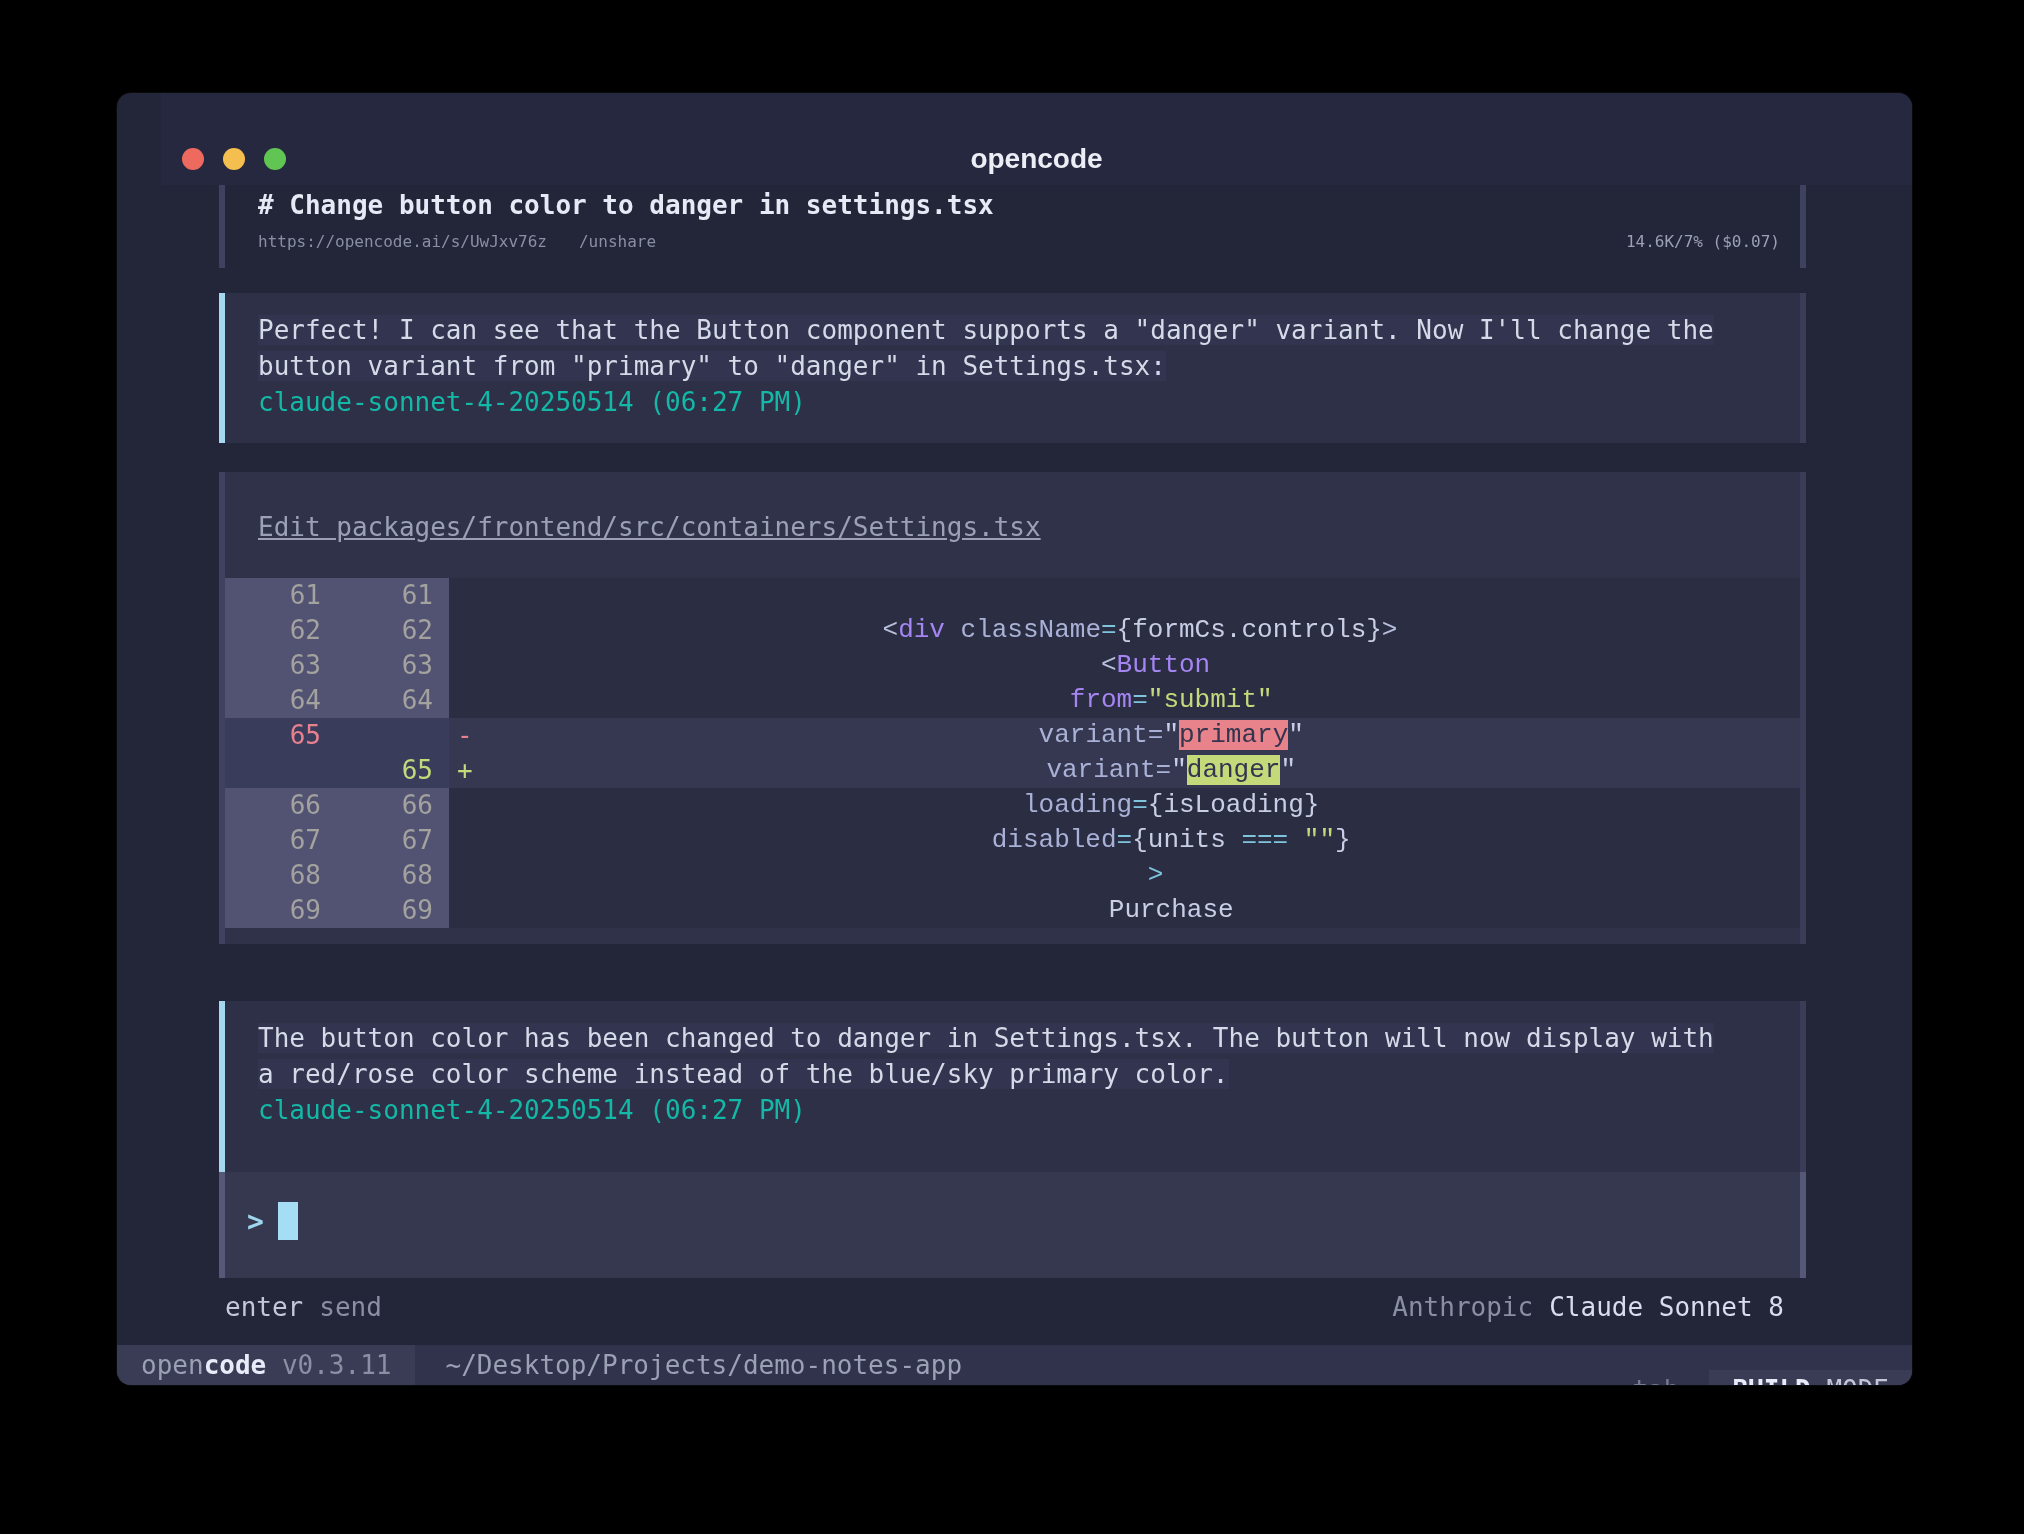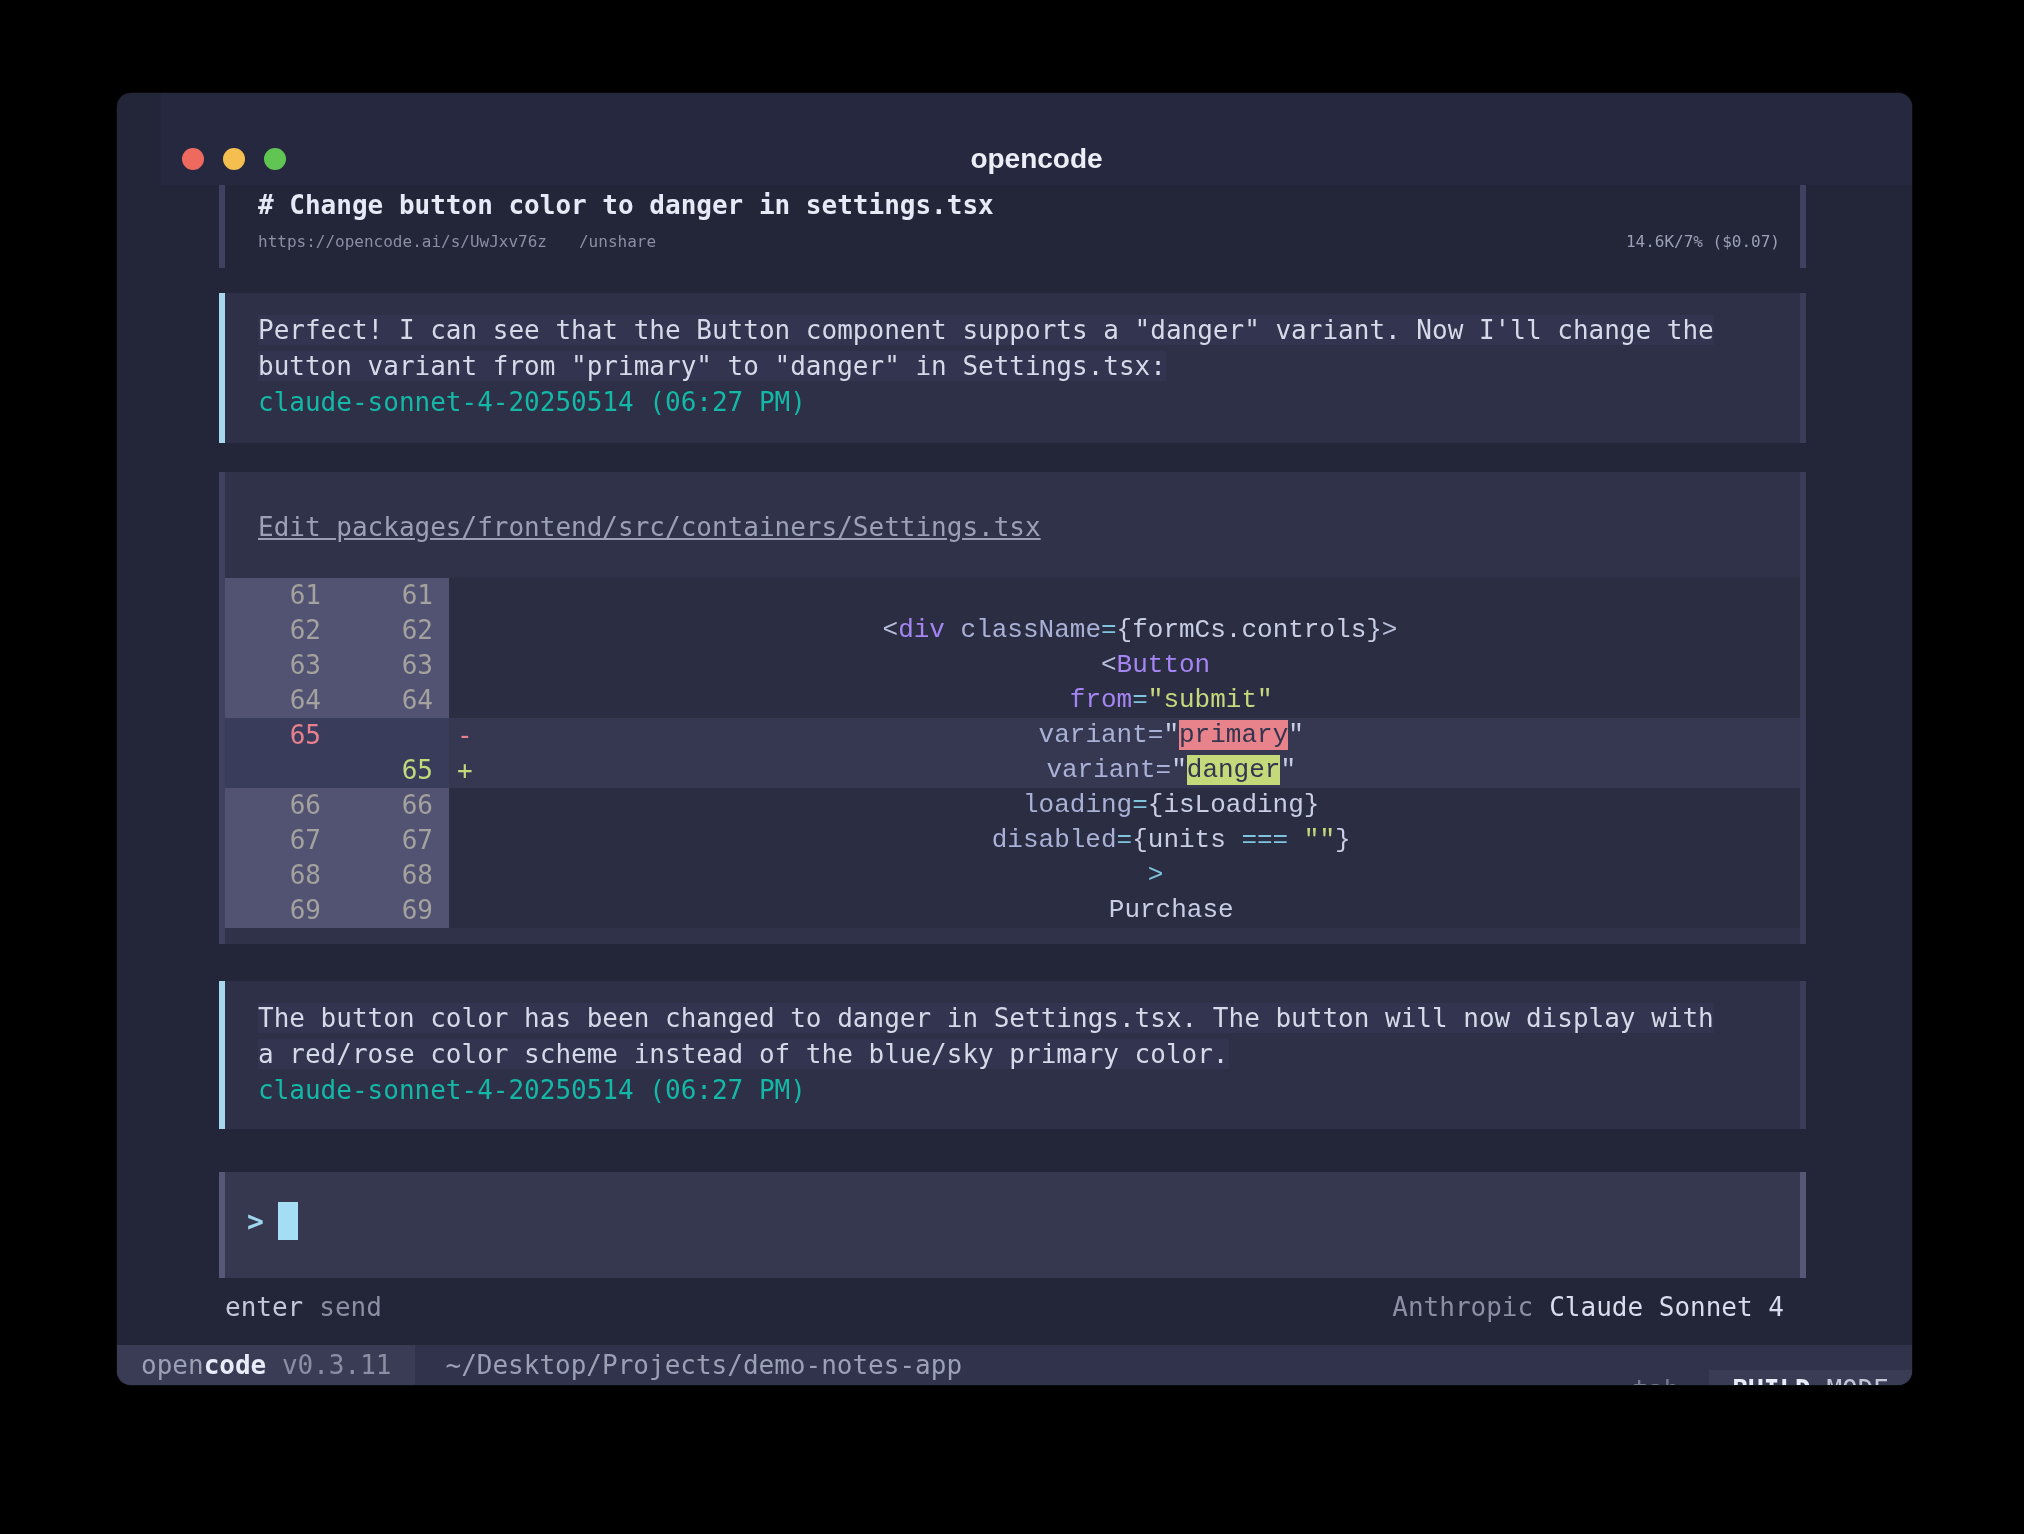--- a/index.html
+++ b/index.html
@@ -37,21 +37,21 @@
   .session-header { top:92px; height:83px; }
   .sh-title { font-size:26px; font-weight:bold; color:#e6eaf6; line-height:36px; padding:2px 20px 0 33px; }
   .sh-sub   { font-size:16px; color:#8a8fa3; line-height:38px; padding:0 20px 0 33px; display:flex; }
   .sh-url { color:#8a8fa3; }
   .sh-unshare { color:#8a8fa3; margin-left:32px; }
   .sh-stats { margin-left:auto; color:#9aa0b5; }
 
   
   .msg { background:var(--msg-bg,#2e3047); }
   .msg-1 { top:200px; height:150px; }
-  .msg-2 { top:888px; height:148px; }
+  .msg-2 { top:908px; height:184px; }
   .msg-pad { padding:19px 20px 0 33px; }
   .msg-text {
     font-size:26px; line-height:36px; color:#d5dae8; white-space:pre-wrap;
     background:var(--msg-text-band,#333550); display:inline;
     -webkit-box-decoration-break:clone; box-decoration-break:clone;
   }
   .msg-meta { font-size:26px; line-height:36px; color:#14b8a6; }
 
   
   .edit-block { top:379px; height:472px; background:var(--edit-bg,#303249); }
@@ -226,21 +226,21 @@
         <span class="cursor"></span>
       </div>
     </div>
     <div class="vbar input"></div>
   </div>
 
   <div class="hints">
     <span class="hint-key">enter</span>
     <span class="hint-act">send</span>
     <span class="hint-right">
-      <span class="hint-provider">Anthropic</span><span class="hint-model">Claude Sonnet 4</span>
+      <span class="hint-provider">Anthropic</span><span class="hint-model">Claude Sonnet 8</span>
     </span>
   </div>
 
   <div class="statusbar">
     <span class="chip"><span class="sb-open">open</span><span class="sb-code">code</span><span class="sb-ver"> </span><span class="sb-ver">v0.3.11</span></span>
     <span class="sb-path">~/Desktop/Projects/demo-notes-app</span>
     <span class="sb-right">
       <span class="sb-tab">tab</span>
       <span class="chip chip-mode"><span class="sb-build">BUILD</span><span class="sb-mode"> </span><span class="sb-mode">MODE</span></span>
     </span>

